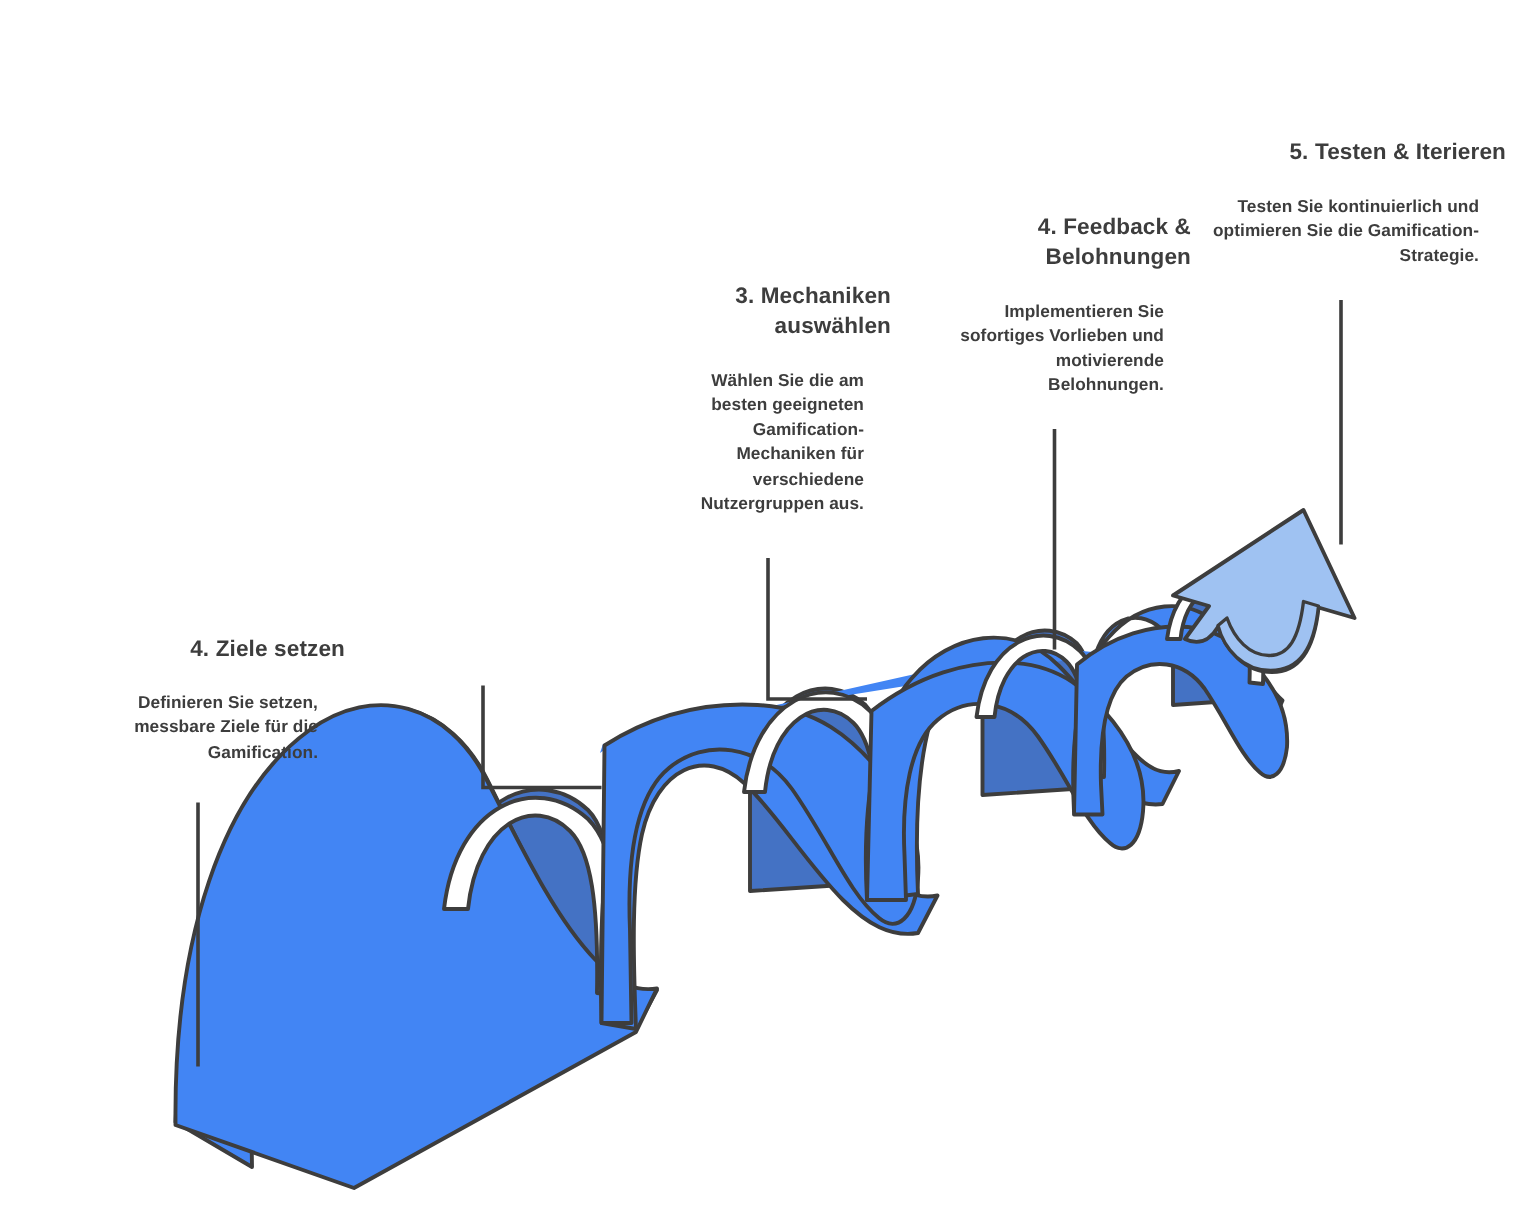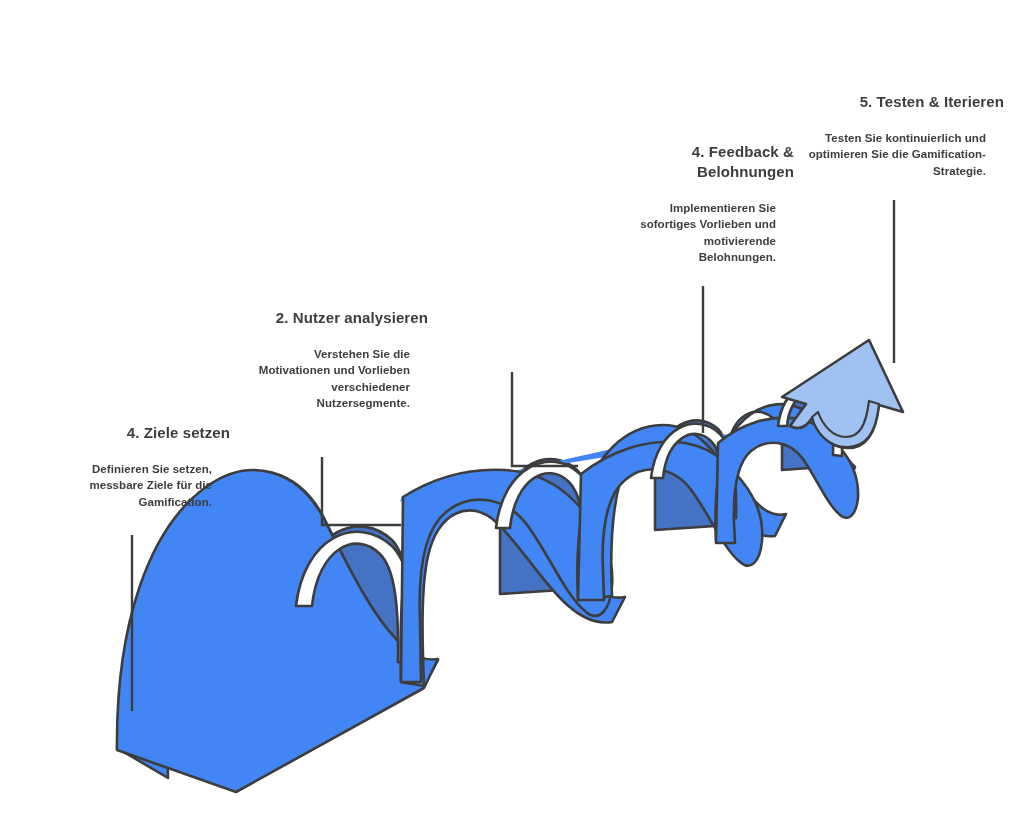--- a/index.html
+++ b/index.html
@@ -254,25 +254,25 @@
       <path d="M 703 286 L 703 433"></path>
       <path d="M 894 200 L 894 363"></path>
     </g>
   </svg>
 
   <div class="step-label lbl-1">
     <div class="step-title">4. Ziele setzen</div>
     <div class="step-desc">Definieren Sie setzen, messbare Ziele für die Gamification.</div>
   </div>
 
-  <div class="step-label lbl-2">
-    <div class="step-title">2. Nutzer analysieren</div>
-    <div class="step-desc">Verstehen Sie die Motivationen und Vorlieben verschiedener Nutzersegmente.</div>
-  </div>
-
+
+  <div class="step-label lbl-3">
+    <div class="step-title">3. Mechaniken auswählen</div>
+    <div class="step-desc">Wählen Sie die am besten geeigneten Gamification-Mechaniken für verschiedene Nutzergruppen aus.</div>
+  </div>
 
   <div class="step-label lbl-4">
     <div class="step-title">4. Feedback &amp; Belohnungen</div>
     <div class="step-desc">Implementieren Sie sofortiges Vorlieben und motivierende Belohnungen.</div>
   </div>
 
   <div class="step-label lbl-5">
     <div class="step-title">5. Testen &amp; Iterieren</div>
     <div class="step-desc">Testen Sie kontinuierlich und optimieren Sie die Gamification-Strategie.</div>
   </div>

